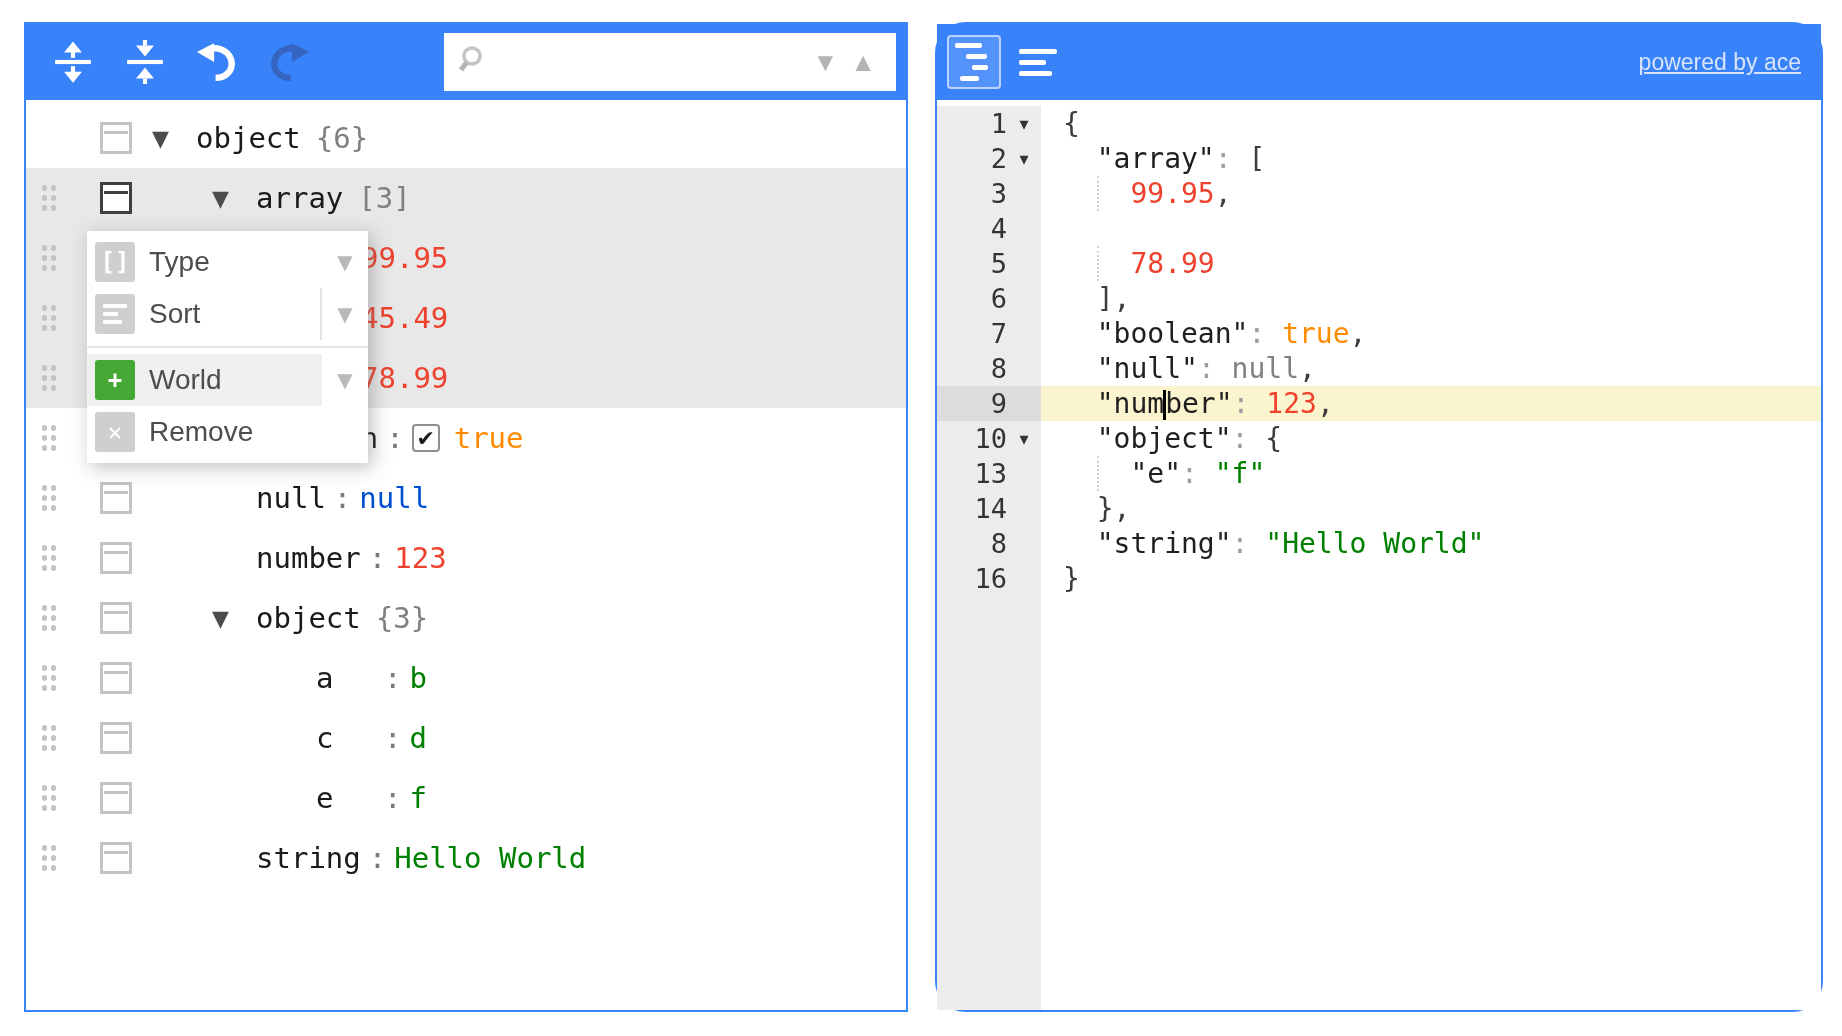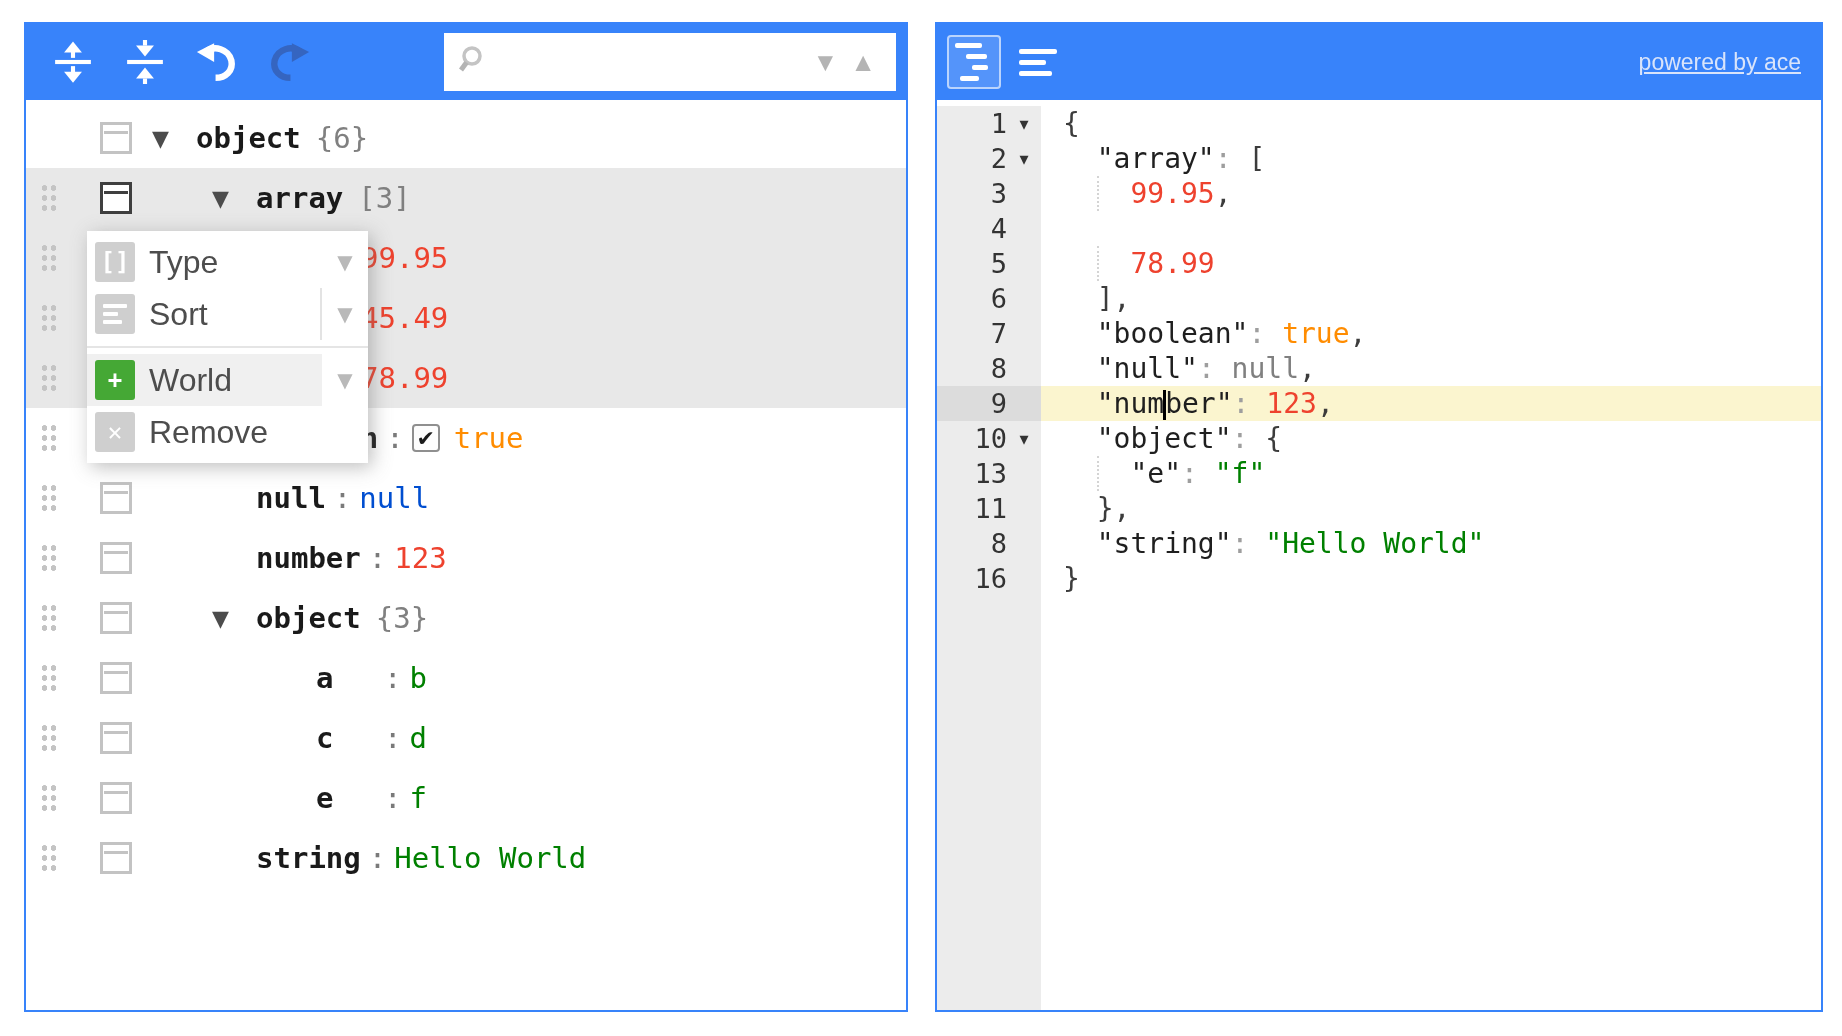--- a/index.html
+++ b/index.html
@@ -1,21 +1,21 @@
 <!DOCTYPE html>
 <html style="--accent: #3883fa; --selbg: #e8e8e8; --gutterbg: #ececec; --activeline: #fbf5cf; --c-string: #008000; --c-number: #ee422e; --c-boolean: #ff8c00; --c-nulltree: #004ed0; --c-nullcode: #808080;"><head>
 <meta charset="utf-8">
 <style>
   html,body{margin:0;padding:0;background:#ffffff;}
   body{width:1842px;height:1036px;position:relative;overflow:hidden;
        font-family:"Liberation Sans",sans-serif;}
   .panel{position:absolute;top:22px;height:990px;background:#fff;
          border:2px solid var(--accent);box-sizing:border-box;}
   #left-panel{left:24px;width:884px;}
-  #right-panel{left:935px;width:888px;}
+  #right-panel{left:935px;width:888px;border-radius:31px;}
 
   
   .bar{height:76px;background:var(--accent);display:flex;align-items:center;position:relative;}
   .tbtn{width:50px;height:50px;margin-left:22px;display:flex;align-items:center;justify-content:center;
         background:transparent;border:none;padding:0;cursor:pointer;}
   .tbtn svg{display:block;}
 
   .search-box{position:absolute;right:10px;top:9px;width:452px;height:58px;background:#fff;
               display:flex;align-items:center;box-sizing:border-box;padding:0 14px;}
   .search-box input{flex:1;border:none;outline:none;font-size:26px;height:44px;min-width:0;
@@ -33,21 +33,21 @@
             box-sizing:border-box;position:relative;background:#fff;cursor:pointer;}
   .node-btn::after{content:"";position:absolute;left:1px;right:1px;top:6px;height:3px;background:#c3c3c3;}
   .node-btn.dark{border-color:#3f3f3f;}
   .node-btn.dark::after{background:#3f3f3f;}
   .sp{flex:none;}
   .sp0{width:20px;} .sp60{width:80px;} .sp120{width:140px;}
   .tri{width:44px;flex:none;font-size:22px;color:#4c4c4c;text-align:left;cursor:pointer;
        font-family:"DejaVu Sans",sans-serif;}
   .tri-slot{width:44px;flex:none;}
   .item-extra{width:45px;flex:none;}
-  .field{font-weight:bold;min-width:60px;cursor:text;}
+  .field{font-weight:normal;min-width:60px;cursor:text;}
   .colon{color:#7a7a7a;margin:0 8px;}
   .meta{color:#808080;margin-left:15px;}
   .checkbox{width:28px;height:28px;border:2px solid #8f8f8f;border-radius:4px;background:#fdfdfd;
             display:inline-flex;align-items:center;justify-content:center;font-size:22px;color:#1a1a1a;
             margin-right:14px;box-sizing:border-box;cursor:pointer;font-family:"DejaVu Sans",sans-serif;}
   .val{cursor:text;}
   .vt-number{color:var(--c-number);}
   .vt-string{color:var(--c-string);}
   .vt-boolean{color:var(--c-boolean);}
   .vt-null{color:var(--c-nulltree);}
@@ -59,21 +59,21 @@
   .menu-main{flex:1;display:flex;align-items:center;cursor:pointer;}
   .menu-main.hover{background:#f0f0f0;}
   .menu-icon{width:40px;height:40px;margin:0 14px 0 8px;border-radius:3px;flex:none;
              display:flex;align-items:center;justify-content:center;color:#fff;
              background:#cfcfcf;font-weight:bold;}
   .menu-icon.green{background:#45a835;}
   .menu-icon .glyph{font-size:24px;line-height:1;font-family:"DejaVu Sans Mono",monospace;}
   .menu-icon .bars{width:24px;display:flex;flex-direction:column;gap:4px;}
   .menu-icon .bars i{height:4px;background:#fff;border-radius:1px;display:block;}
   .menu-icon .sq{width:18px;height:18px;border:3px solid #fff;border-radius:2px;position:relative;}
-  .menu-label{font-size:32px;color:#4d4d4d;}
+  .menu-label{font-size:28px;color:#4d4d4d;}
   .menu-arrow{width:46px;flex:none;display:flex;align-items:center;justify-content:center;
               color:#b9b9b9;font-size:20px;cursor:pointer;font-family:"DejaVu Sans",sans-serif;}
   .menu-arrow.vline{border-left:2px solid #e3e3e3;}
   .menu-sep{border-top:2px solid #e5e5e5;margin:6px 0;}
 
   
   #right-panel .bar{justify-content:flex-start;}
   .hbtn{width:54px;height:54px;margin-left:10px;border-radius:4px;display:flex;align-items:center;
         justify-content:center;background:transparent;border:none;padding:0;cursor:pointer;}
   .hbtn.active{background:rgba(255,255,255,0.14);border:2px solid rgba(255,255,255,0.6);box-sizing:border-box;}
@@ -407,21 +407,21 @@
       </div>
       <div class="code-line">
         <span class="gutter">
           <span class="num">13</span>
           <span class="fold"></span>
         </span>
         <span class="code guided"><span class="tk-p">    </span><span class="tk-k">"e"</span><span class="tk-c">:</span><span class="tk-p"> </span><span class="tk-s">"f"</span></span>
       </div>
       <div class="code-line">
         <span class="gutter">
-          <span class="num">11</span>
+          <span class="num">14</span>
           <span class="fold"></span>
         </span>
         <span class="code"><span class="tk-p">  },</span></span>
       </div>
       <div class="code-line">
         <span class="gutter">
           <span class="num">8</span>
           <span class="fold"></span>
         </span>
         <span class="code"><span class="tk-p">  </span><span class="tk-k">"string"</span><span class="tk-c">:</span><span class="tk-p"> </span><span class="tk-s">"Hello World"</span></span>

